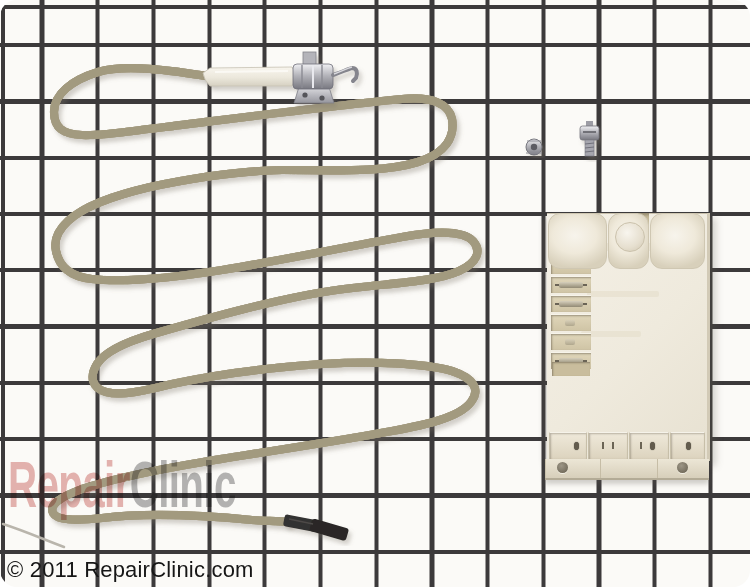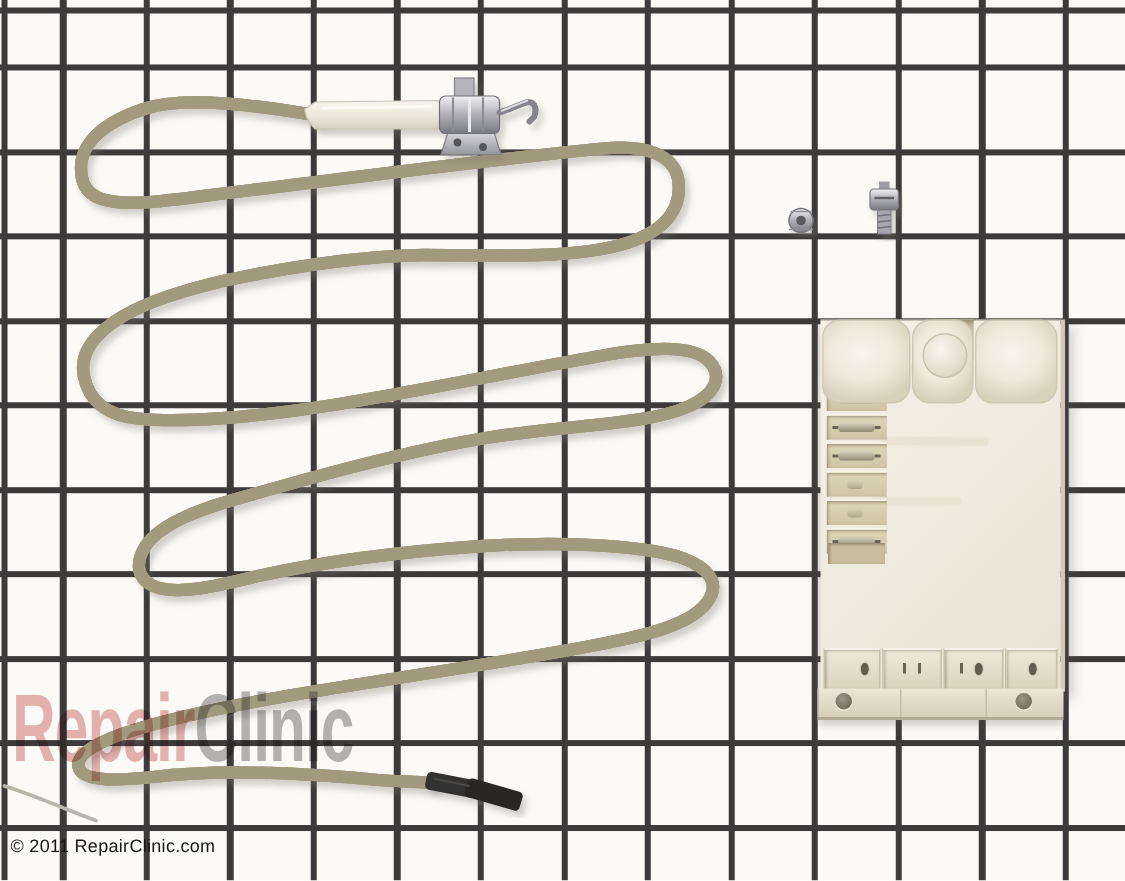--- a/index.html
+++ b/index.html
@@ -5,20 +5,21 @@
   html,body{margin:0;padding:0;background:#ffffff;}
   #photo{
     position:relative;width:750px;height:587px;overflow:hidden;
     background-color:#fbfaf7;
     
     background-image:
       repeating-linear-gradient(to right, transparent 0px, transparent 51.5px, #3c3a3b 51.5px, #3c3a3b 55.7px),
       repeating-linear-gradient(to bottom, transparent 0px, transparent 52.0px, #3c3a3b 52.0px, #3c3a3b 56.3px);
     background-position:-11.5px 0px, 0px -9px;
     font-family:"Liberation Sans", sans-serif;
+    border-radius:17px;
   }
   .edge-line-top{position:absolute;left:0;top:5px;width:750px;height:4px;background:#3c3a3b;}
   .edge-line-left{position:absolute;left:1px;top:0;width:4px;height:587px;background:#3c3a3b;}
 
   svg.overlay{position:absolute;left:0;top:0;}
 
   
   #module{
     position:absolute;left:547px;top:213px;width:160px;height:247px;
     background:linear-gradient(135deg,#f4f0e6 0%,#efeadd 55%,#e7e1d1 100%);
@@ -87,21 +88,21 @@
   #watermark{
     position:absolute;left:8px;top:453px;z-index:30;
     font-size:64px;font-weight:700;line-height:1;letter-spacing:-1px;
     transform:scaleX(0.63);transform-origin:0 0;
     mix-blend-mode:multiply;white-space:nowrap;
   }
   #watermark .wm-red{color:rgba(196,78,74,.42);}
   #watermark .wm-gray{color:rgba(70,70,72,.40);}
   #footer-text{
     position:absolute;left:7px;top:557px;z-index:40;
-    font-size:12px;color:#161616;letter-spacing:0.2px;
+    font-size:22px;color:#161616;letter-spacing:0.2px;
   }
 </style>
 </head>
 <body>
 
 <div id="photo">
 
   <div class="edge-line-top"></div>
   <div class="edge-line-left"></div>
 

